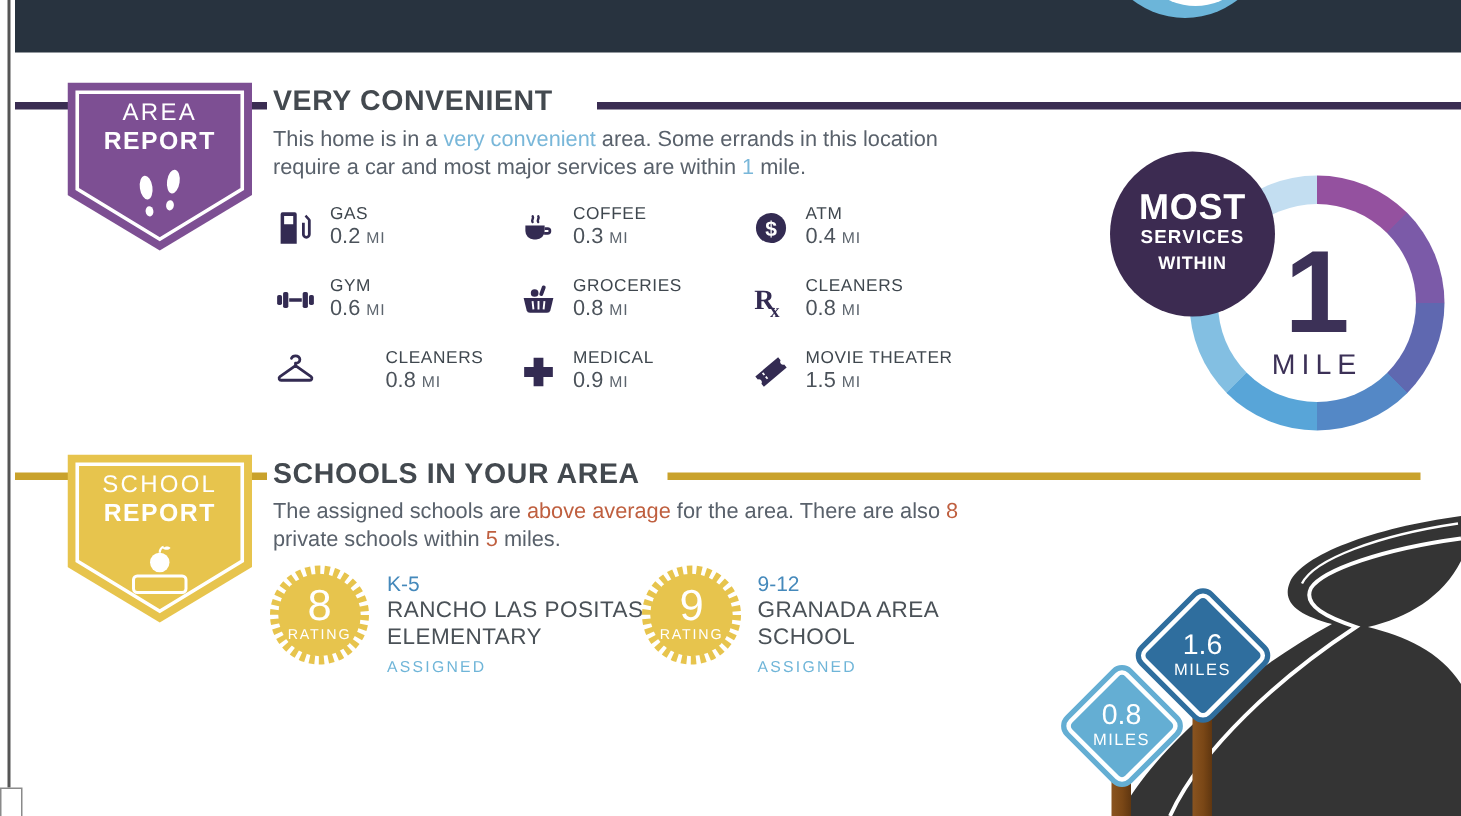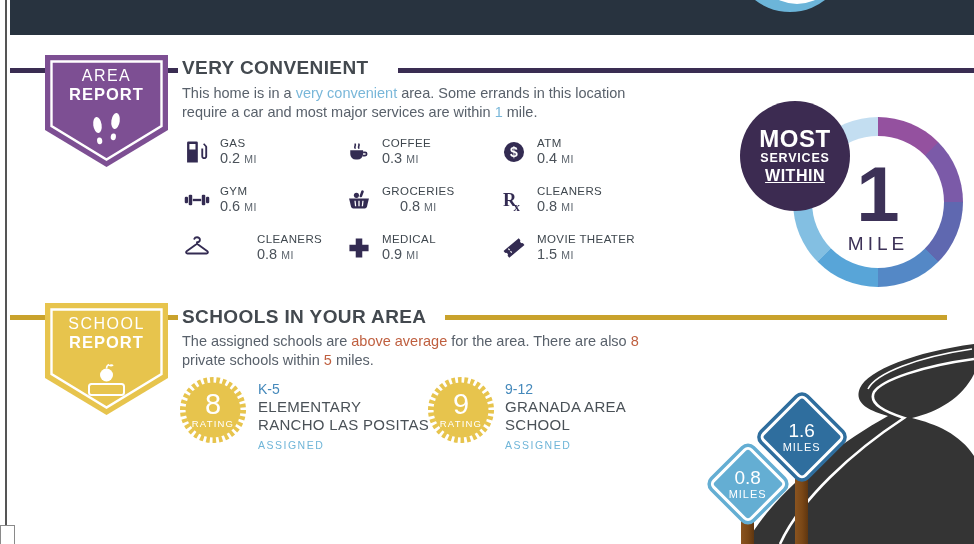--- a/index.html
+++ b/index.html
@@ -48,21 +48,21 @@
       #a3cfeb 270deg 315deg,#c3def1 315deg 360deg);}
   .ring-hole{left:812px;top:136px;width:132px;height:132px;border-radius:50%;background:#fff;}
   .gauge-text{left:793px;top:117px;width:170px;height:170px;display:flex;flex-direction:column;
     align-items:center;justify-content:center;color:#3c3157;}
   .gauge-value{font-size:78px;font-weight:bold;line-height:70px;margin-top:10px;}
   .gauge-unit{font-size:19px;letter-spacing:4px;margin-top:4px;text-align:center;}
   .gauge-badge{left:740px;top:101px;width:110px;height:110px;border-radius:50%;background:#3c2b51;
     display:flex;flex-direction:column;align-items:center;justify-content:center;color:#fff;}
   .gb1{font-size:24px;font-weight:bold;line-height:24px;letter-spacing:.5px;}
   .gb2{font-size:12.5px;font-weight:bold;line-height:15px;letter-spacing:.8px;}
-  .gb3{font-size:16px;font-weight:bold;line-height:19px;letter-spacing:.5px;text-decoration:underline;}
+  .gb3{font-size:12px;font-weight:bold;line-height:19px;letter-spacing:.5px;}
 
   
   .rating-badge{width:70px;height:70px;}
   .rating-text{position:absolute;top:0;left:0;width:70px;height:70px;display:flex;flex-direction:column;
     align-items:center;justify-content:center;color:#fff;}
   .rating-num{font-size:29px;line-height:27px;}
   .rating-label{font-size:9.5px;letter-spacing:1.2px;line-height:11px;}
   .school-text .grades{font-size:14px;color:#4589bb;line-height:17px;}
   .school-text .sname{font-size:15px;color:#4a5157;line-height:18px;letter-spacing:.3px;}
   .school-text .status{font-size:10.5px;color:#6fb5d8;letter-spacing:1.5px;line-height:14px;margin-top:4px;}
@@ -167,21 +167,21 @@
       <rect x="16.1" y="7.4" width="3" height="9.2" rx="1"></rect>
           <rect x="19.7" y="9.2" width="2.8" height="5.6" rx="1"></rect>
     </svg>
       </span>
     <span class="svc-text">
         <span class="svc-name">GYM</span>
       <span class="svc-dist"><span>0.6</span> <span class="svc-unit">MI</span></span>
       </span>
   </div>
 
-  <div class="abs svc" style="left:345px;top:181px;text-align:center;">
+  <div class="abs svc" style="left:345px;top:181px;">
     <span>
         <svg width="28" height="28" viewBox="0 0 24 24">
       <circle cx="9.8" cy="8" r="2.2" fill="#332b52"></circle>
       <rect x="13.2" y="3.6" width="2.2" height="6.2" rx="1" fill="#332b52" transform="rotate(20 14.3 6.7)"></rect>
       <path d="M3.5 10.8h17l-1.7 7a2 2 0 0 1-1.9 1.5H7.1a2 2 0 0 1-1.9-1.5z" fill="#332b52"></path>
       <path d="M8.6 12.6l.5 4.8M12 12.6v4.8M15.4 12.6l-.5 4.8" stroke="#fff" stroke-width="1.1" fill="none"></path>
     </svg>
       </span>
     <span class="svc-text">
         <span class="svc-name">GROCERIES</span>
@@ -282,22 +282,22 @@
       <circle cx="35" cy="35" r="27.5" fill="#e7c44d"></circle>
       <circle cx="35" cy="35" r="30" fill="none" stroke="#e7c44d" stroke-width="6" stroke-dasharray="3.55 2.73"></circle>
     </svg>
     <div class="rating-text">
       <div class="rating-num">8</div>
       <div class="rating-label">RATING</div>
     </div>
   </div>
   <div class="abs school-text" style="left:258px;top:381px;">
     <div class="grades">K-5</div>
+    <div class="sname">RANCHO LAS POSITAS</div>
     <div class="sname">ELEMENTARY</div>
-    <div class="sname">RANCHO LAS POSITAS</div>
     <div class="status">ASSIGNED</div>
   </div>
 
   <div class="abs rating-badge" style="left:426px;top:375px;">
     <svg width="70" height="70" viewBox="0 0 70 70">
       <circle cx="35" cy="35" r="27.5" fill="#e7c44d"></circle>
       <circle cx="35" cy="35" r="30" fill="none" stroke="#e7c44d" stroke-width="6" stroke-dasharray="3.55 2.73"></circle>
     </svg>
     <div class="rating-text">
       <div class="rating-num">9</div>

